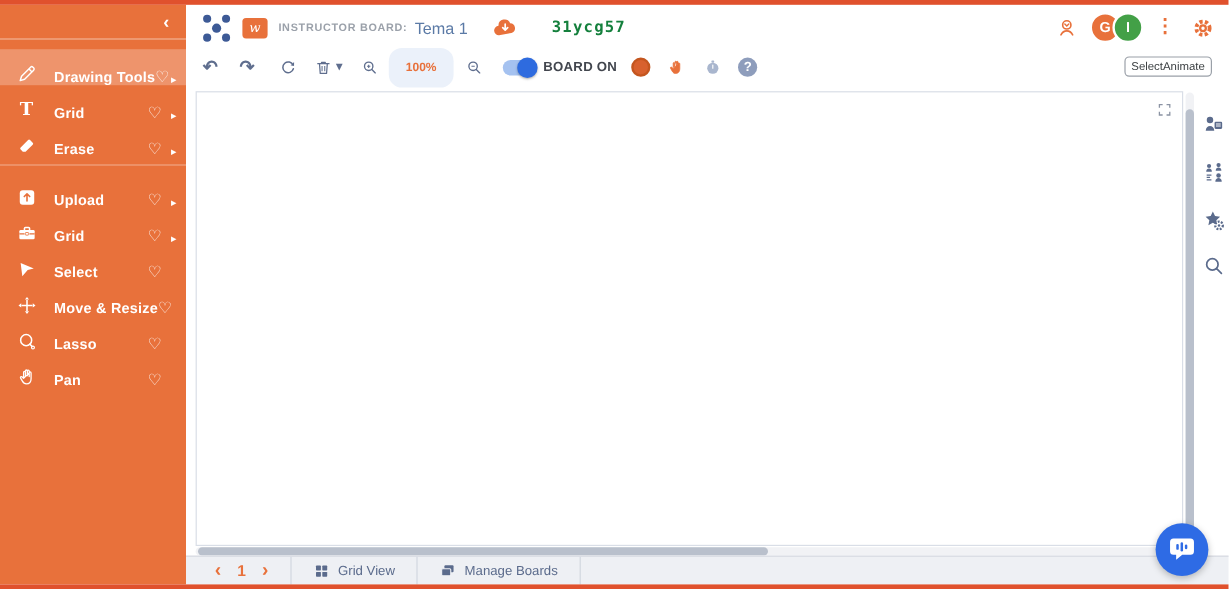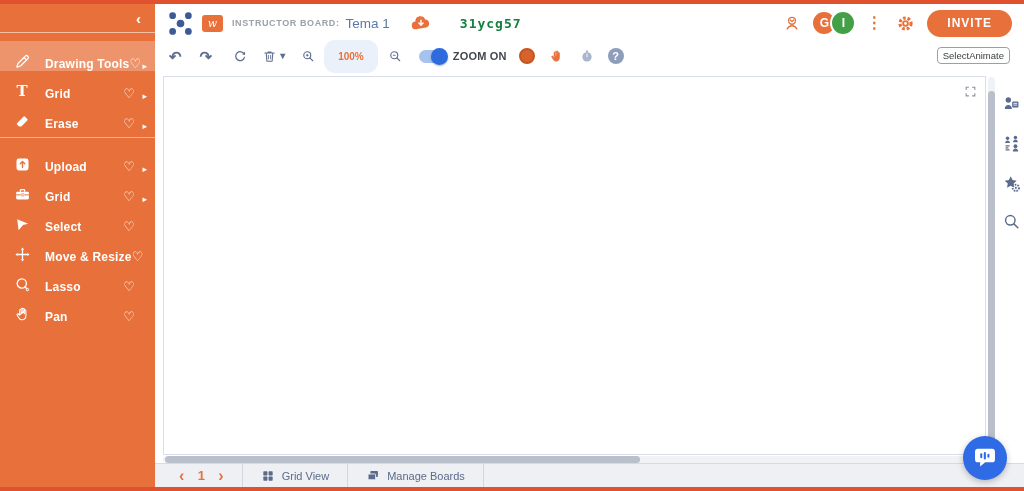--- a/index.html
+++ b/index.html
@@ -263,21 +263,20 @@
       <span class="avatar" style="background:#e8713b">G</span>
       <span class="avatar" style="background:#43a047">I</span>
     </span>
     <span class="kebab">⋮</span>
     <span class="gear-btn">
       <svg viewBox="0 0 24 24">
           <circle cx="12" cy="12" r="7" fill="none" stroke="#e8713b" stroke-width="4" stroke-dasharray="3.4 2.4"></circle>
           <circle cx="12" cy="12" r="3" fill="#fff" stroke="#e8713b" stroke-width="2.4"></circle>
         </svg>
     </span>
-    <button class="invite-btn">INVITE</button>
   </header>
 
   <div class="toolbar">
     <span class="tb glyph">↶</span>
     <span class="tb glyph" style="margin-left:18px">↷</span>
     <span class="tb" style="margin-left:20px">
       <svg viewBox="0 0 24 24" width="16" height="16">
           <path d="M18.4 9.5A6.7 6.7 0 1018.7 14" fill="none" stroke="#5f6e8e" stroke-width="1.9" stroke-linecap="round"></path>
           <path d="M19.6 5.4v4.4h-4.4z" fill="#5f6e8e"></path>
         </svg>
@@ -300,21 +299,21 @@
     <span class="tb" style="margin-left:10px">
       <svg viewBox="0 0 24 24" width="15" height="15">
           <circle cx="10" cy="10" r="5.6" fill="none" stroke="#5f6e8e" stroke-width="1.8"></circle>
           <path d="M14.2 14.2l4.6 4.6" stroke="#5f6e8e" stroke-width="1.8" stroke-linecap="round"></path>
           <path d="M7.8 10h4.4" stroke="#5f6e8e" stroke-width="1.5"></path>
         </svg>
     </span>
     <span class="toggle">
         <span class="knob"></span>
       </span>
-    <span class="toggle-label">ZOOM ON</span>
+    <span class="toggle-label">BOARD ON</span>
     <span class="color-dot"></span>
     <span class="tb" style="margin-left:14px">
       <svg viewBox="0 0 24 24" width="15" height="15">
           <path d="M8 12V6a1.1 1.1 0 012.2 0v4.5m0-6.1a1.1 1.1 0 012.2 0V10m0-5.5a1.1 1.1 0 012.2 0V11m0-4.3a1.1 1.1 0 012.2 0v6.8c0 3.6-2.1 6-5.5 6-2.4 0-3.7-1.2-4.9-3.4l-2-3.6c-.5-1 .7-1.9 1.6-1.2L8 13z" fill="#e8713b" stroke="#e8713b" stroke-width="1" stroke-linejoin="round"></path>
         </svg>
     </span>
     <span class="tb" style="margin-left:16px">
       <svg viewBox="0 0 24 24" width="14" height="14">
           <rect x="10" y="2.5" width="4" height="3" rx="1" fill="#a9b6ce"></rect>
           <circle cx="12" cy="13.5" r="8" fill="#a9b6ce"></circle>

